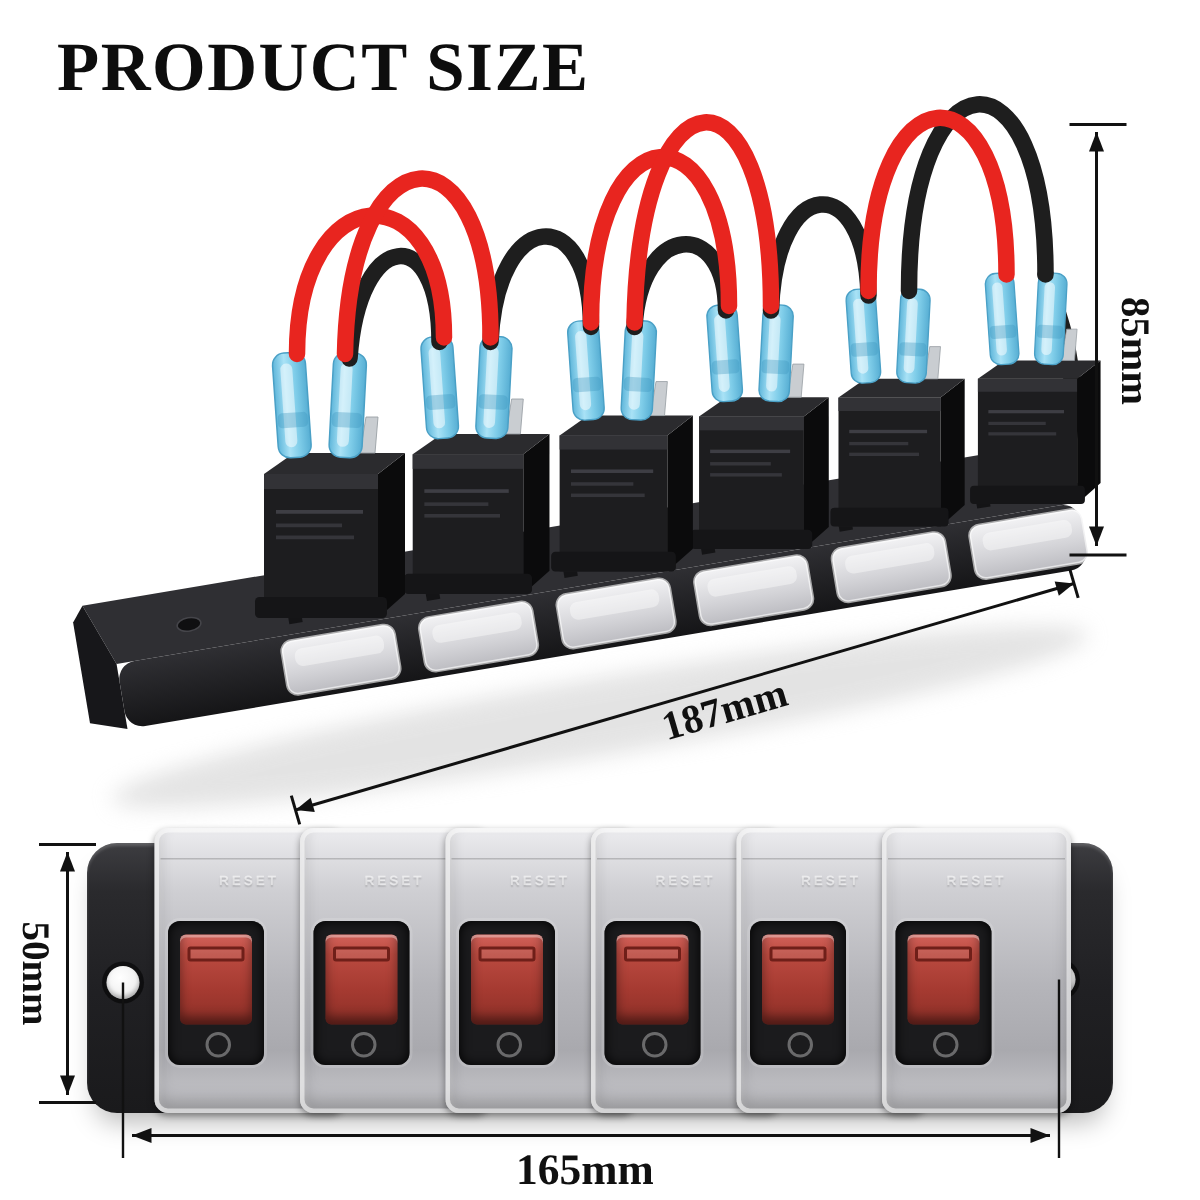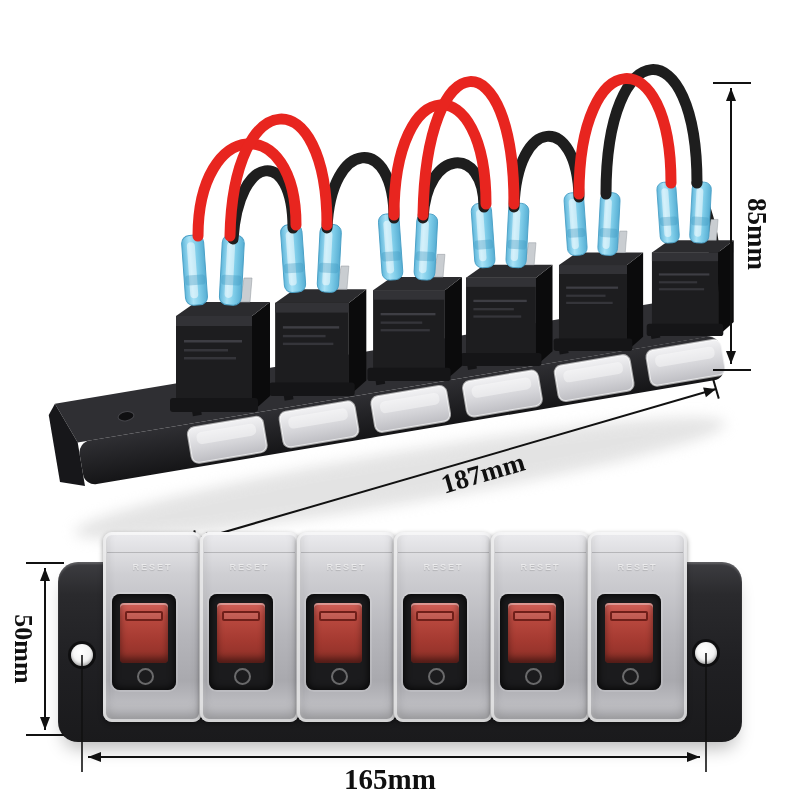--- a/index.html
+++ b/index.html
@@ -10,44 +10,45 @@
   svg{position:absolute;left:0;top:0;}
   #persp{z-index:1;}
   .front-view{position:absolute;inset:0;z-index:2;}
   #dims-overlay{z-index:3;pointer-events:none;}
   .front-panel{position:absolute;left:58px;top:562px;width:684px;height:180px;border-radius:20px;
       background:linear-gradient(180deg,#3d3d41 0%,#2a2a2d 18%,#202023 55%,#1a1a1c 100%);
       box-shadow:0 12px 18px -6px rgba(0,0,0,.28), inset 0 2px 2px rgba(255,255,255,.18);}
   .hole{position:absolute;width:22px;height:22px;border-radius:50%;
       background:radial-gradient(circle at 40% 35%,#ffffff 0%,#f2f2f2 55%,#cfcfcf 100%);
       box-shadow:0 0 0 3px rgba(0,0,0,.55), inset 0 -2px 3px rgba(0,0,0,.25);}
-  .sw-cover{position:absolute;top:532px;width:99px;height:190px;border-radius:9px;
+  .sw-cover{position:absolute;top:552px;width:82px;height:190px;border-radius:9px;
       background:linear-gradient(180deg,#ececef 0%,#cfcfd3 22%,#b5b5ba 55%,#a9a9ae 78%,#cbcbcf 100%);
       box-shadow:inset 0 0 0 3px rgba(255,255,255,.55), inset 0 -8px 12px rgba(0,0,0,.28),
-                 inset 3px 0 4px rgba(255,255,255,.45), 0 2px 5px rgba(0,0,0,.4);}
+                 inset 3px 0 4px rgba(255,255,255,.45), 0 2px 5px rgba(0,0,0,.4);padding-left:44px;}
   .cover-seam{position:absolute;left:4px;right:4px;top:20px;height:1px;background:rgba(0,0,0,.18);}
   .reset-label{position:absolute;left:0;top:30px;width:100%;text-align:center;
       font-family:"Liberation Sans",sans-serif;font-size:9px;font-weight:bold;letter-spacing:2px;
       color:rgba(255,255,255,.55);text-shadow:0 1px 1px rgba(0,0,0,.15);}
   .sw-window{position:absolute;left:9px;top:62px;width:64px;height:96px;border-radius:8px;
       background:#1b1b1d;box-shadow:inset 0 0 8px #000, 0 0 0 2px rgba(255,255,255,.14);}
   .rocker{position:absolute;left:8px;top:9px;width:48px;height:60px;border-radius:4px;
       background:linear-gradient(180deg,#d2625a 0%,#bb4a40 22%,#a53a31 62%,#8c2f27 100%);
       box-shadow:inset 0 2px 0 rgba(255,255,255,.35), inset 0 -5px 7px rgba(0,0,0,.45);}
   .rocker-slot{position:absolute;left:5px;right:5px;top:8px;height:6px;border:2px solid #6f1f19;
       border-radius:2px;background:rgba(255,255,255,.10);}
   .off-ring{position:absolute;left:25px;top:74px;width:13px;height:13px;border-radius:50%;
       border:2px solid rgba(255,255,255,.35);}
   text.dim{font-family:"Liberation Serif",serif;font-weight:bold;fill:#101010;}
 </style>
 </head>
 <body>
 
 <div class="canvas">
 
+  <h1 class="title">PRODUCT SIZE</h1>
 
   <svg id="persp" width="800" height="560" viewBox="0 0 800 560">
     <defs>
       <linearGradient id="termGrad" x1="0" y1="0" x2="1" y2="0">
         <stop offset="0" stop-color="#5fb6da"></stop>
           <stop offset="0.35" stop-color="#a9e2f6"></stop>
         <stop offset="0.65" stop-color="#7fcde9"></stop>
           <stop offset="1" stop-color="#57aed3"></stop>
       </linearGradient>
       <linearGradient id="coverGrad" x1="0" y1="0" x2="0" y2="1">

